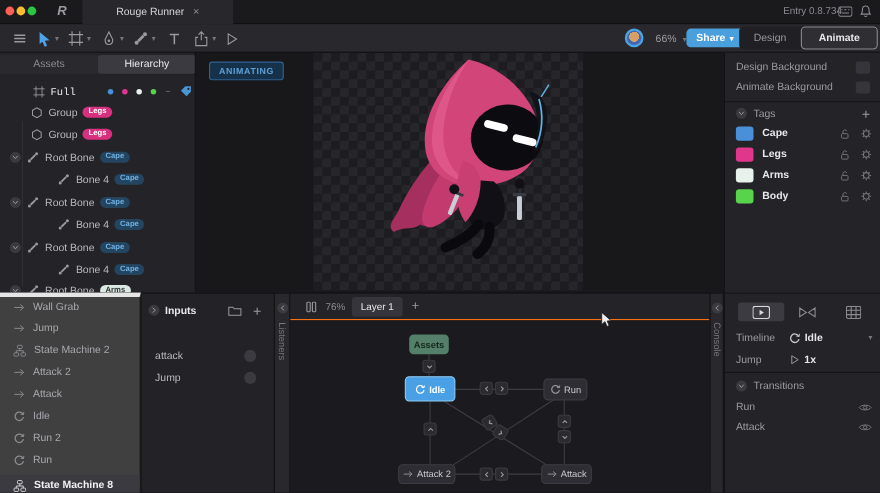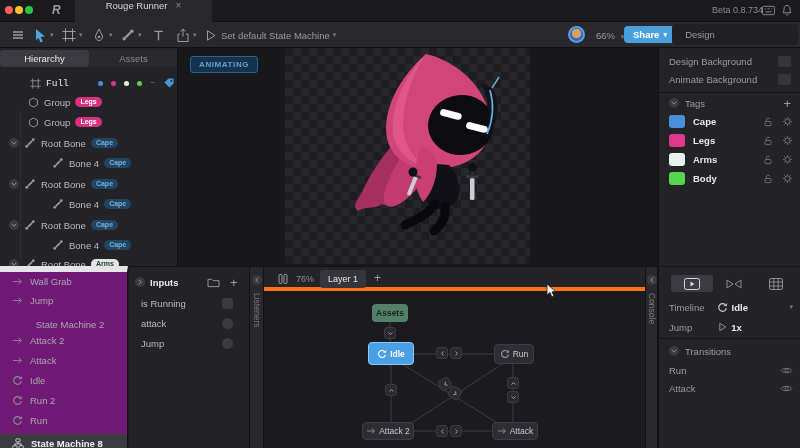--- a/index.html
+++ b/index.html
@@ -3,21 +3,21 @@
 <meta charset="utf-8">
 <style>
   * { margin:0; padding:0; box-sizing:border-box; }
   html,body { background:#0e0e10; }
   body { font-family:"Liberation Sans", sans-serif; }
   #app { position:relative; width:800px; height:448px; overflow:hidden; background:#19191c; color:#b9b9be; font-size:10px; }
 
   
   .titlebar { position:absolute; left:0; top:0; width:800px; height:22px; background:#1a1a1d; border-bottom:1px solid #101012; }
   .traffic { position:absolute; top:6px; width:8px; height:8px; border-radius:50%; }
-  .doc-tab { position:absolute; left:75px; top:0; width:137px; height:22px; background:#28282c; display:flex; align-items:flex-start; justify-content:center; gap:8px; color:#d6d6da; font-size:9.5px; }
+  .doc-tab { position:absolute; left:75px; top:0; width:137px; height:22px; background:#28282c; display:flex; align-items:center; justify-content:center; gap:8px; color:#d6d6da; font-size:9.5px; }
   .rive-logo { position:absolute; left:52px; top:3px; color:#9a9aa0; font-size:12px; font-weight:bold; font-style:italic; }
   .tab-close { color:#8a8a90; font-size:10px; }
   .beta { position:absolute; left:712px; top:5px; color:#8a8a90; font-size:9px; }
   .tb-ico { position:absolute; top:5px; }
 
   
   .toolbar { position:absolute; left:0; top:22px; width:800px; height:26px; background:#29292d; border-bottom:1px solid #101012; }
   .tool { position:absolute; top:5px; height:16px; display:flex; align-items:center; }
   .caret { color:#77777d; font-size:7px; margin-left:3px; }
   .sm-label { color:#9a9aa0; font-size:9.5px; }
@@ -36,40 +36,40 @@
   .row { position:absolute; height:18px; display:flex; align-items:center; gap:5px; white-space:nowrap; font-size:9.5px; color:#b9b9be; }
   .badge { font-size:7px; font-weight:bold; padding:1px 5px; border-radius:7px; line-height:1.2; }
   .badge-legs { background:#d6307f; color:#fff; }
   .badge-cape { background:#24455f; color:#6fb1e4; }
   .badge-arms { background:#dce9e2; color:#333; }
   .dot { width:5px; height:5px; border-radius:50%; display:inline-block; }
   .exp-btn { width:10px; height:10px; border-radius:50%; background:#3a3a40; display:flex; align-items:center; justify-content:center; }
   .tree-line { position:absolute; left:20px; top:62px; width:1px; height:150px; background:#38383e; opacity:.6; }
 
   
-  .anim-panel { position:absolute; left:0; top:266px; width:128px; height:182px; background:#701a75; border-right:1px solid #121214; border-top:6px solid #e5e5e5; overflow:hidden; }
+  .anim-panel { position:absolute; left:0; top:266px; width:128px; height:182px; background:#404040; border-right:1px solid #121214; border-top:4px solid #e5e5e5; overflow:hidden; }
   .anim-row { position:absolute; left:0; width:128px; height:19px; display:flex; align-items:center; gap:7px; padding-left:12px; color:#a8a8ae; font-size:9.5px; }
   .anim-row.selected { background:#3a3a40; color:#f0f0f4; font-weight:bold; }
 
   
   .canvas { position:absolute; left:178px; top:48px; width:480px; height:218px; background:#18181b; overflow:hidden; }
   .artboard { position:absolute; left:107px; top:0; width:245px; height:216px;
     background-color:#1d1d21;
     background-image: linear-gradient(45deg,#26262b 25%,transparent 25%,transparent 75%,#26262b 75%),
                       linear-gradient(45deg,#26262b 25%,transparent 25%,transparent 75%,#26262b 75%);
     background-size:16px 16px; background-position:0 0,8px 8px; }
   .animating-badge { position:absolute; left:12px; top:8px; padding:3px 8px; background:#16324a; border:1px solid #2f6293; border-radius:3px; color:#5fa0d8; font-size:8px; font-weight:bold; letter-spacing:.6px; }
 
   
   .inputs-panel { position:absolute; left:129px; top:266px; width:120px; height:182px; background:#232327; border-top:1px solid #121214; }
   .vstrip { position:absolute; top:266px; width:15px; height:182px; background:#29292d; border-top:1px solid #121214; border-left:1px solid #121214; border-right:1px solid #121214; }
   .vstrip .vlabel { position:absolute; top:26px; left:2px; writing-mode:vertical-rl; font-size:8.5px; color:#77777d; }
   .vstrip .exp-btn { position:absolute; left:2px; top:8px; }
   .graph-panel { position:absolute; left:264px; top:266px; width:381px; height:182px; background:#1b1b1f; border-top:1px solid #121214; }
-  .graph-header { position:absolute; left:0; top:0; width:381px; height:24px; background:#242428; border-bottom:4px solid #f97316; }
+  .graph-header { position:absolute; left:0; top:0; width:381px; height:24px; background:#242428; border-bottom:1px solid #f97316; }
   .layer-tab { position:absolute; left:56px; top:3px; width:46px; height:18px; background:#35353b; border-radius:3px; color:#e8e8ec; font-size:9px; display:flex; align-items:center; justify-content:center; }
   .graph-body { position:absolute; left:0; top:24px; width:381px; height:158px; }
   .gnode { position:absolute; display:flex; align-items:center; justify-content:center; gap:3px; font-size:8.5px; border-radius:4px; }
   .gchev { position:absolute; width:12px; height:12px; background:#2a2a2f; border:1px solid #3a3a40; border-radius:3px; display:flex; align-items:center; justify-content:center; }
 
   
   .right-panel { position:absolute; left:658px; top:48px; width:142px; height:400px; background:#242428; border-left:1px solid #121214; }
   .rp-row { position:absolute; left:0; width:142px; height:18px; display:flex; align-items:center; padding:0 10px; font-size:9.5px; color:#9a9aa0; }
   .rp-divider { position:absolute; left:0; width:142px; height:1px; background:#141416; }
   .swatch-sm { position:absolute; right:10px; width:13px; height:11px; border-radius:2px; background:#35353b; }
@@ -89,21 +89,21 @@
 
   <div class="titlebar">
     <span class="traffic" style="left:5px; background:#ff5f57;"></span>
     <span class="traffic" style="left:15px; background:#febc2e;"></span>
     <span class="traffic" style="left:25px; background:#28c840;"></span>
     <span class="rive-logo">R</span>
     <div class="doc-tab">
       <span>Rouge Runner</span>
       <span class="tab-close">×</span>
     </div>
-    <span class="beta">Beta 0.8.734</span>
+    <span class="beta">Entry 0.8.734</span>
     <span class="tb-ico" style="left:762px;">
       <svg width="13" height="11" viewBox="0 0 14 10">
           <rect x="0.5" y="0.5" width="13" height="9" rx="1.5" fill="none" stroke="#8a8a90"></rect>
           <path d="M3,3.2 H4.2 M6,3.2 H8 M9.8,3.2 H11 M3.5,6.5 H10.5" stroke="#8a8a90" fill="none"></path>
         </svg>
     </span>
     <span class="tb-ico" style="left:781px; top:4px;">
       <svg width="12" height="13" viewBox="0 0 12 13">
           <path d="M6,1.5 C3.8,1.5 3,3.2 3,5 C3,7.6 2,8.8 2,8.8 H10 C10,8.8 9,7.6 9,5 C9,3.2 8.2,1.5 6,1.5 Z" fill="none" stroke="#8a8a90"></path>
           <path d="M4.8,10.2 a1.3,1.3 0 0 0 2.4,0" fill="none" stroke="#8a8a90"></path>
@@ -153,40 +153,37 @@
       <svg width="14" height="15" viewBox="0 0 14 15">
           <path d="M7,1 V8.5 M4.5,3.5 L7,1 L9.5,3.5" fill="none" stroke="#9a9aa0"></path>
           <path d="M4,6 H2 V13.5 H12 V6 H10" fill="none" stroke="#9a9aa0"></path>
         </svg>
       <span class="caret">▾</span>
     </span>
     <span class="tool" style="left:205px;">
       <svg width="12" height="13" viewBox="0 0 12 13">
           <path d="M2.5,1.8 L10,6.5 L2.5,11.2 Z" fill="none" stroke="#9a9aa0"></path>
         </svg>
-    </span>
-    <span class="tool" style="left:221px;">
-      <span class="sm-label">Set default State Machine</span>
-      <span class="caret">▾</span>
     </span>
     <span class="avatar"></span>
     <span class="zoom-lvl"><span>66%</span> <span class="caret">▾</span></span>
     <span class="share-btn">
         <span>Share</span>
         <span style="font-size:7px;">▾</span>
       </span>
     <div class="mode-toggle">
       <span class="mode-design">Design</span>
+      <span class="mode-animate">Animate</span>
     </div>
   </div>
 
   <div class="left-panel">
     <div class="lp-tabs">
+      <span class="lp-tab">Assets</span>
       <span class="lp-tab active">Hierarchy</span>
-      <span class="lp-tab">Assets</span>
     </div>
 
     <div class="row" style="left:30px; top:26px; width:148px;font-family:Liberation Mono, monospace;">
       <svg width="11" height="11" viewBox="0 0 14 14">
           <path d="M3.5,0.5 V13.5 M10.5,0.5 V13.5 M0.5,3.5 H13.5 M0.5,10.5 H13.5" stroke="#9a9aa0" fill="none"></path>
         </svg>
       <span class="white">Full</span>
       <span style="position:absolute; left:68px; display:flex; gap:8px; align-items:center;">
         <span class="dot" style="background-color: rgb(74, 144, 217);"></span>
         <span class="dot" style="background-color: rgb(224, 54, 140);"></span>
@@ -311,21 +308,21 @@
           <path d="M1,5 H9.5 M7,2 L10.5,5 L7,8" stroke="#8a8a90" fill="none"></path>
         </svg>
       <span>Wall Grab</span>
     </div>
     <div class="anim-row" style="top:19px;">
       <svg width="11" height="9" viewBox="0 0 12 10">
           <path d="M1,5 H9.5 M7,2 L10.5,5 L7,8" stroke="#8a8a90" fill="none"></path>
         </svg>
       <span>Jump</span>
     </div>
-    <div class="anim-row" style="top:39px;flex-direction:column;">
+    <div class="anim-row" style="top:39px;">
       <svg width="12" height="12" viewBox="0 0 14 14">
           <rect x="4.5" y="1" width="5" height="3.5" rx="1" fill="none" stroke="#8a8a90"></rect>
           <rect x="0.8" y="9" width="5" height="3.5" rx="1" fill="none" stroke="#8a8a90"></rect>
           <rect x="8.2" y="9" width="5" height="3.5" rx="1" fill="none" stroke="#8a8a90"></rect>
           <path d="M7,4.5 V6.8 M3.3,9 V6.8 H10.7 V9" stroke="#8a8a90" fill="none"></path>
         </svg>
       <span>State Machine 2</span>
     </div>
     <div class="anim-row" style="top:59px;">
       <svg width="11" height="9" viewBox="0 0 12 10">
@@ -410,24 +407,20 @@
           </svg>
         </span>
       <span class="white" style="font-weight:bold;">Inputs</span>
       <span style="position:absolute; left:72px;">
         <svg width="13" height="11" viewBox="0 0 14 12">
             <path d="M1,2.5 H5 L6.5,4 H13 V10.5 H1 Z" stroke="#9a9aa0" fill="none"></path>
           </svg>
       </span>
       <span style="position:absolute; left:95px; color:#9a9aa0; font-size:13px;">+</span>
     </div>
-    <div class="row" style="left:12px; top:27px; width:100px;">
-      <span>is Running</span>
-      <span style="position:absolute; right:8px; width:11px; height:11px; background:#3a3a40; border-radius:3px;"></span>
-    </div>
     <div class="row" style="left:12px; top:47px; width:100px;">
       <span>attack</span>
       <span style="position:absolute; right:8px; width:11px; height:11px; background:#3a3a40; border-radius:50%;"></span>
     </div>
     <div class="row" style="left:12px; top:67px; width:100px;">
       <span>Jump</span>
       <span style="position:absolute; right:8px; width:11px; height:11px; background:#3a3a40; border-radius:50%;"></span>
     </div>
   </div>
 

